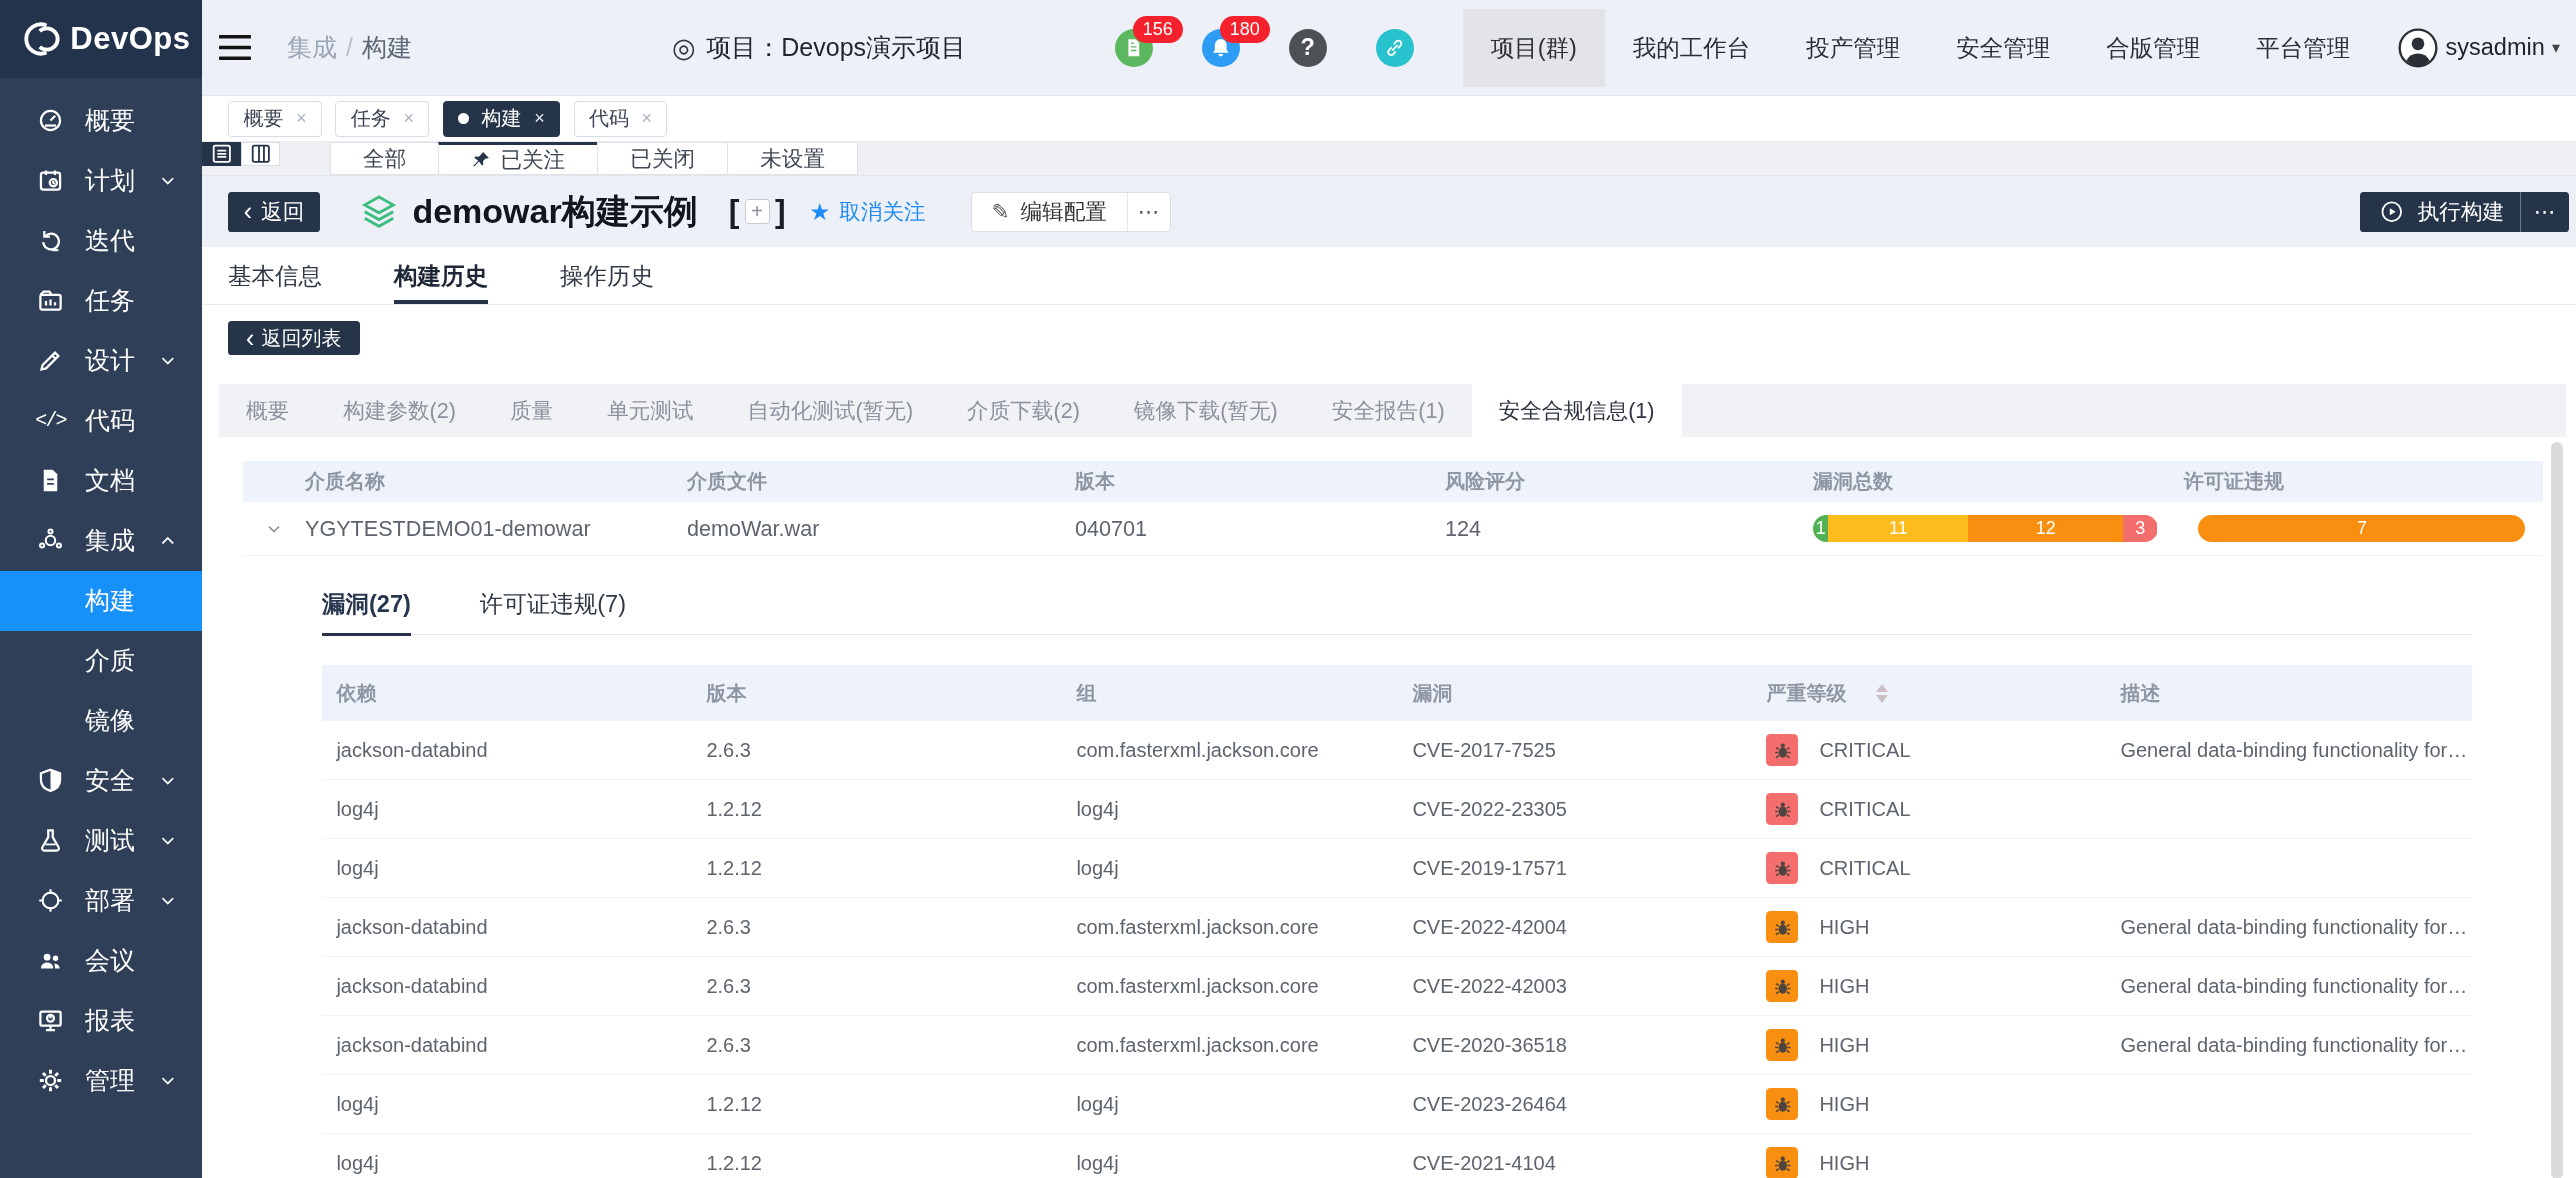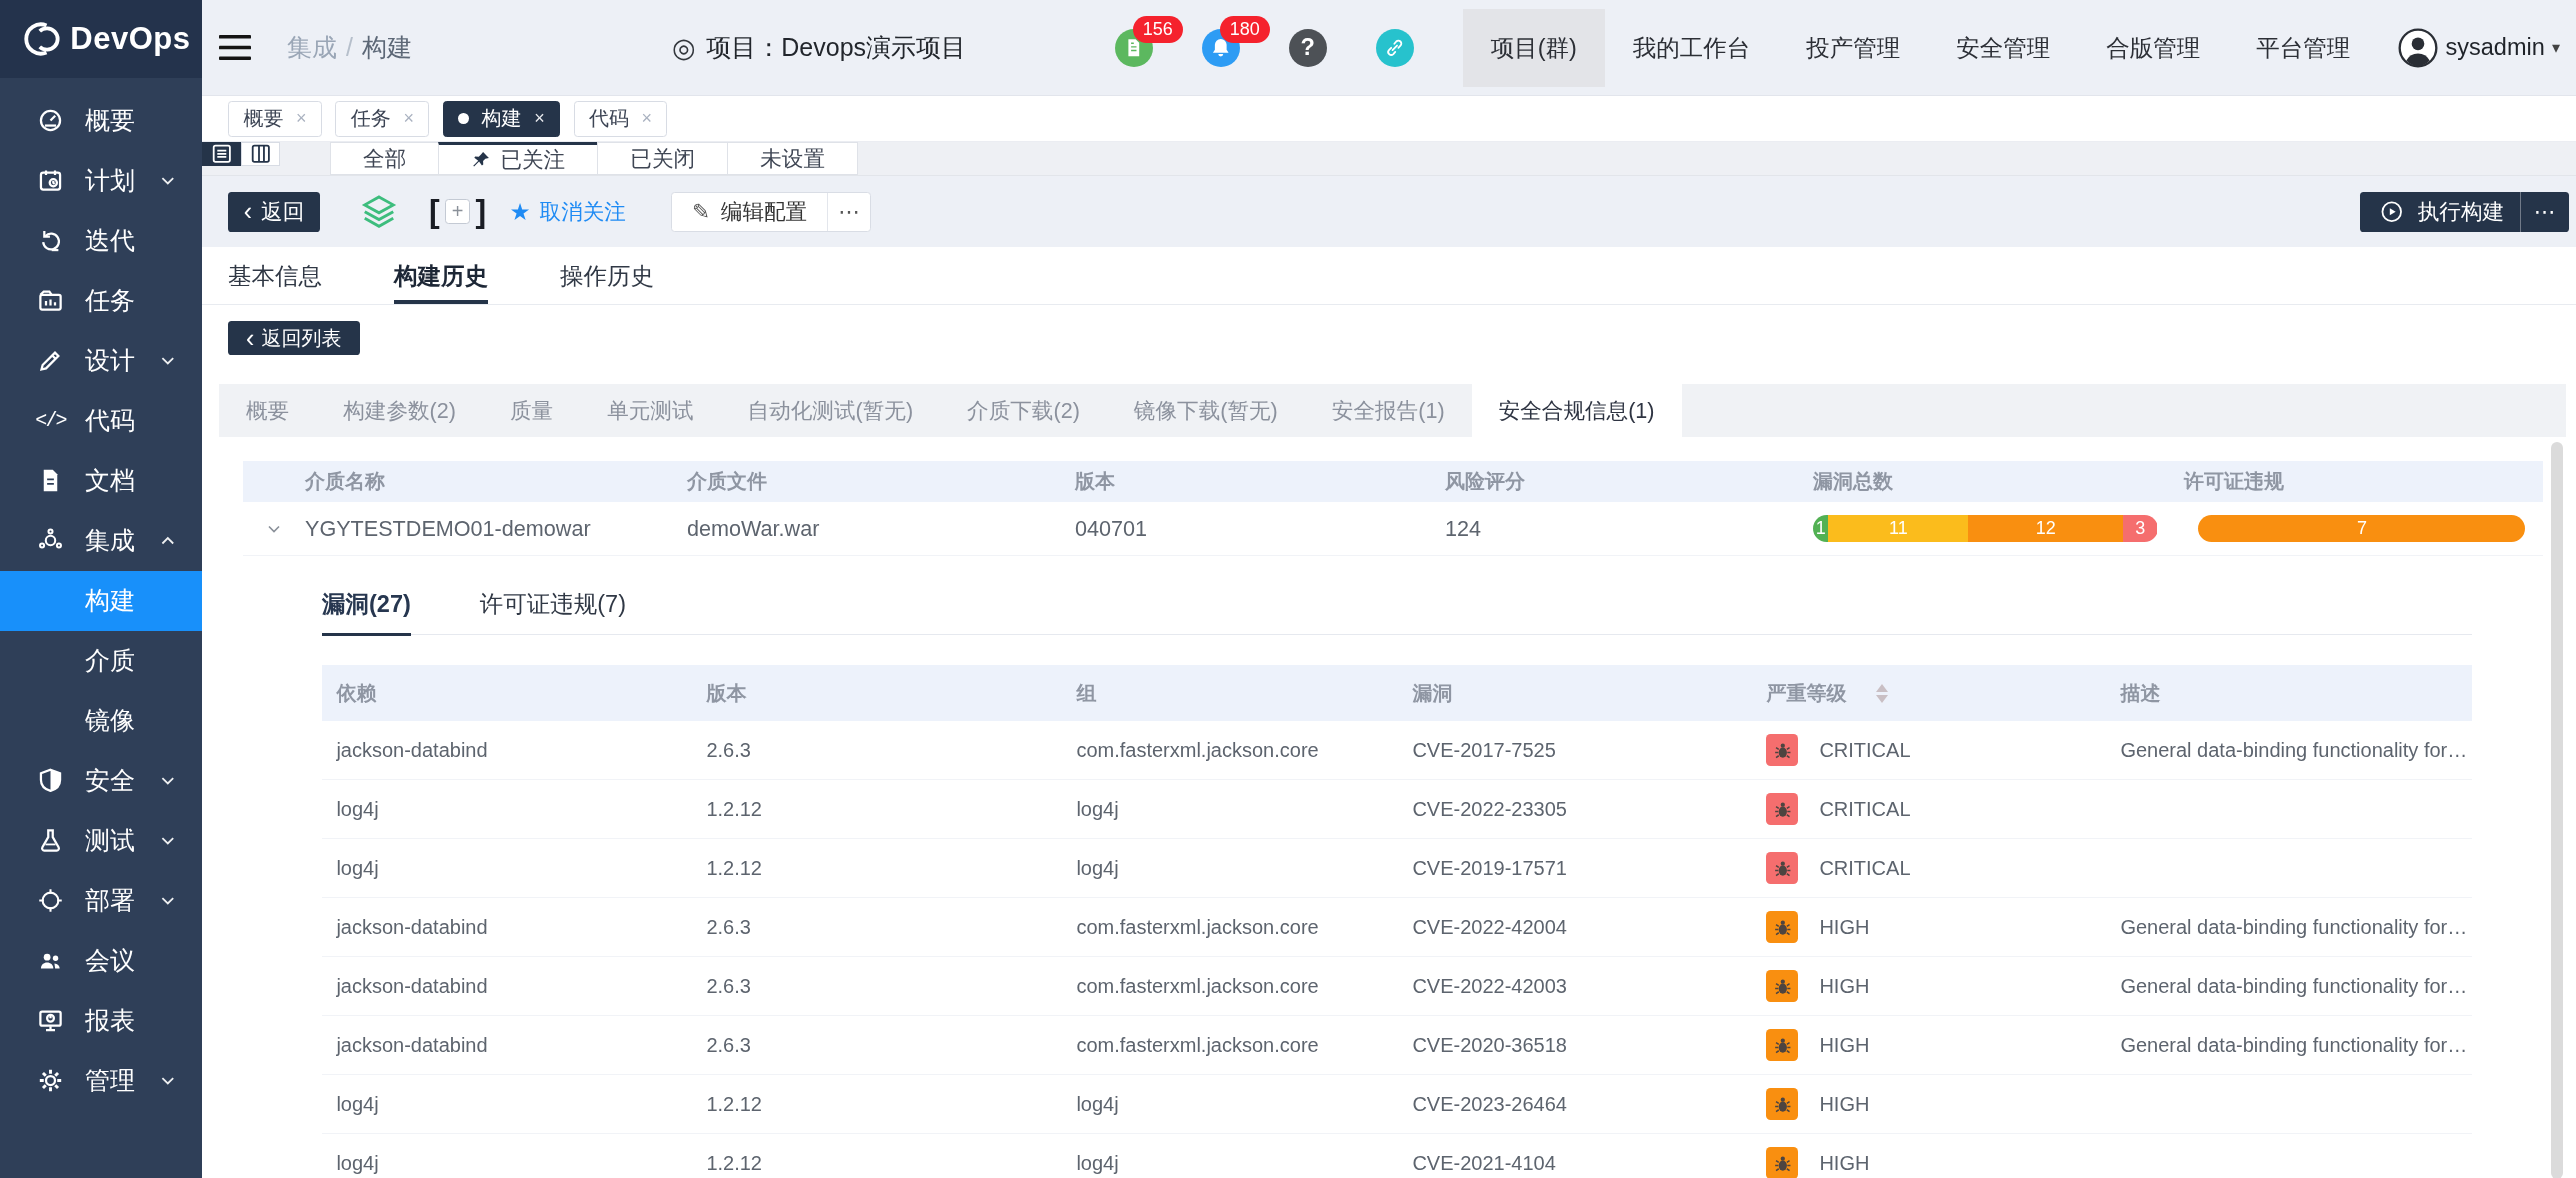--- a/index.html
+++ b/index.html
@@ -421,20 +421,21 @@
       <span class="lt">‹</span>
       <span>返回</span>
     </button>
     <span class="stack-icn">
       <svg viewBox="0 0 24 24" width="38" height="38" fill="none" stroke="#3dbd7d" stroke-width="1.8">
           <path d="M12 2.5L21 7.5l-9 5-9-5z"></path>
           <path d="M3 11.8l9 5 9-5"></path>
           <path d="M3 16l9 5 9-5"></path>
         </svg>
     </span>
+    <span class="btitle">demowar构建示例</span>
     <span class="bracket bl">[</span>
     <span class="plusbox">
         <span>+</span>
       </span>
     <span class="bracket">]</span>
     <span class="follow">
       <span class="star">★</span>
       <span>取消关注</span>
     </span>
     <span class="edit-btn">

